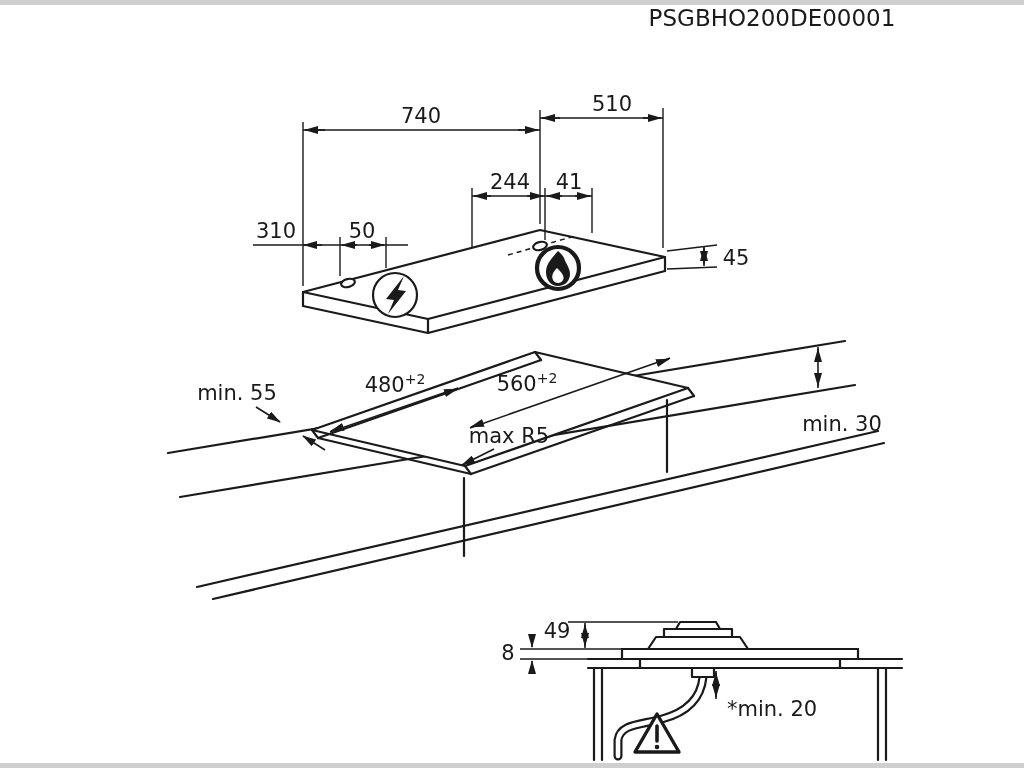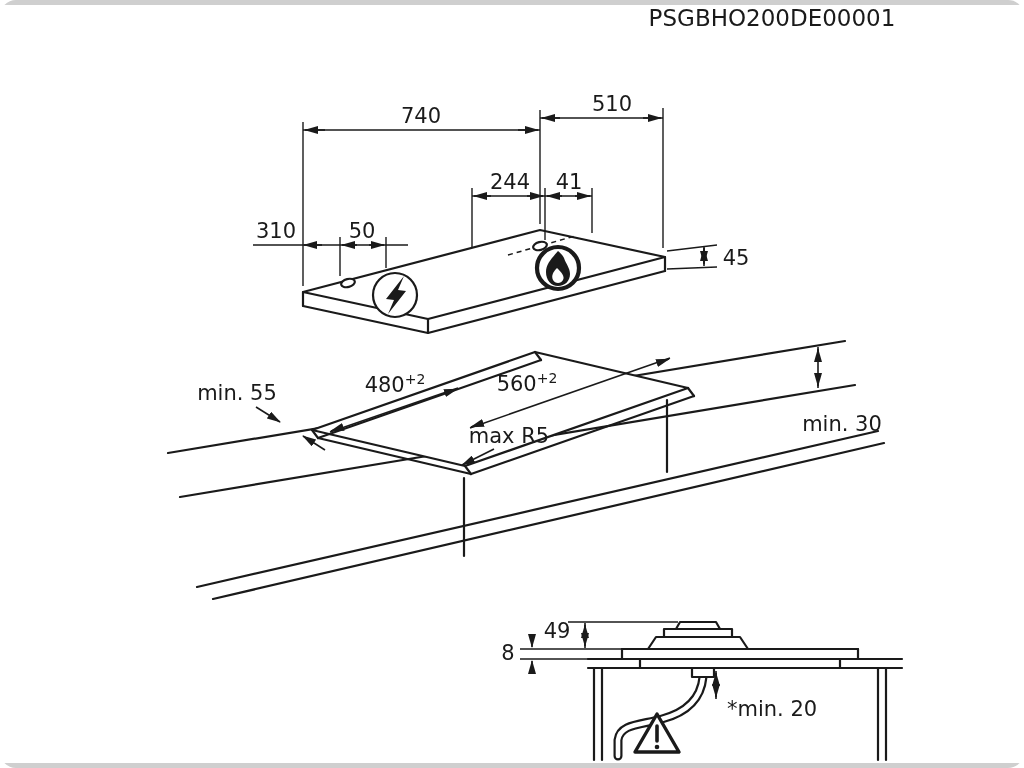--- a/index.html
+++ b/index.html
@@ -3,21 +3,21 @@
 <meta charset="utf-8">
 <style>
   :root{
     --line:#1a1a1a;
     --bg:#ffffff;
     --letterbox:#cfcfcf;
   }
   html,body{margin:0;padding:0;background:#fff;}
   #stage{
     position:relative;width:1024px;height:768px;background:var(--bg);
-    font-family:"DejaVu Sans","Liberation Sans",sans-serif;overflow:hidden;border-radius:16px;
+    font-family:"DejaVu Sans","Liberation Sans",sans-serif;overflow:hidden;
   }
   svg{position:absolute;left:0;top:0;}
   svg text{
     font-family:"DejaVu Sans","Liberation Sans",sans-serif;
     font-size:21px;fill:var(--line);
   }
   svg text.hdr{font-size:23px;}
   svg tspan.sup{font-size:14px;}
   .draw{stroke:var(--line);stroke-width:2.2;fill:none;stroke-linejoin:round;stroke-linecap:round;}
   .drawf{stroke:var(--line);stroke-width:2.2;fill:#fff;stroke-linejoin:round;}

